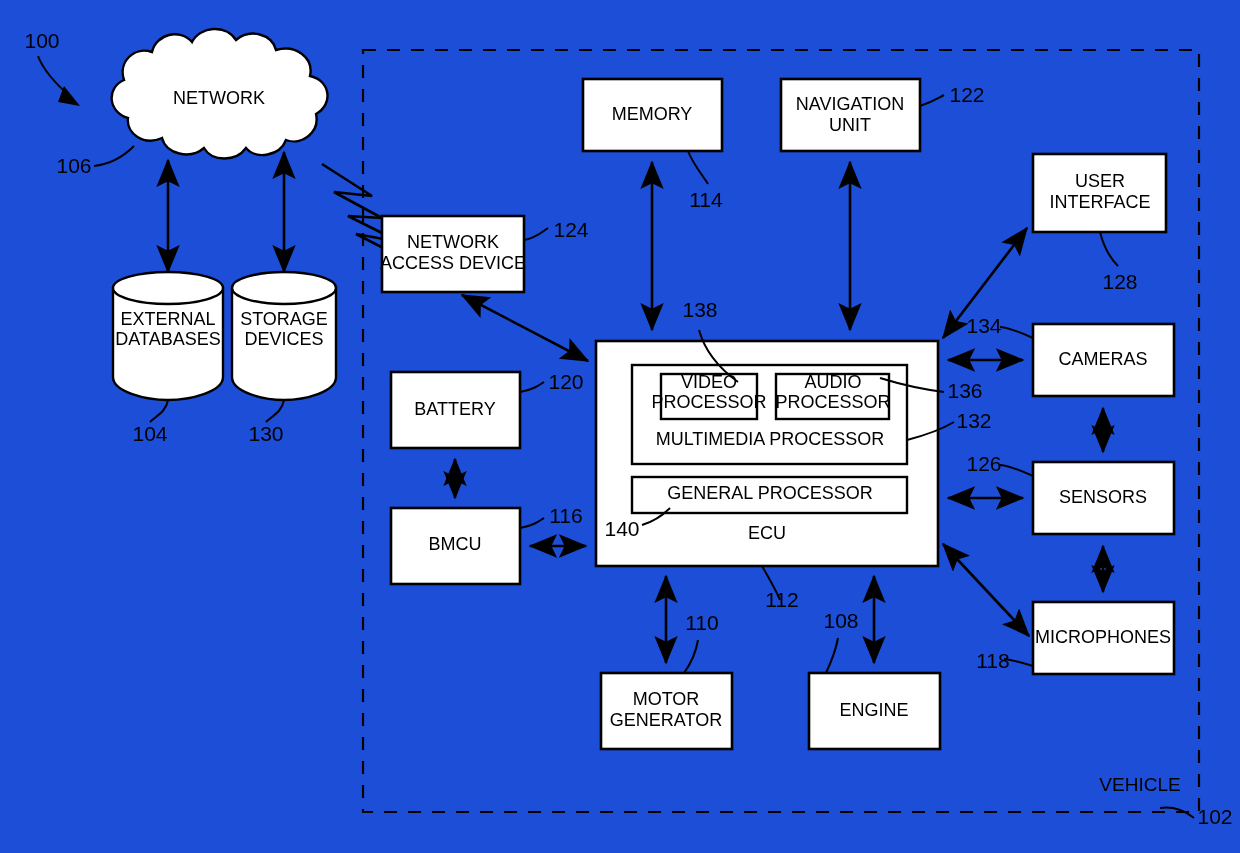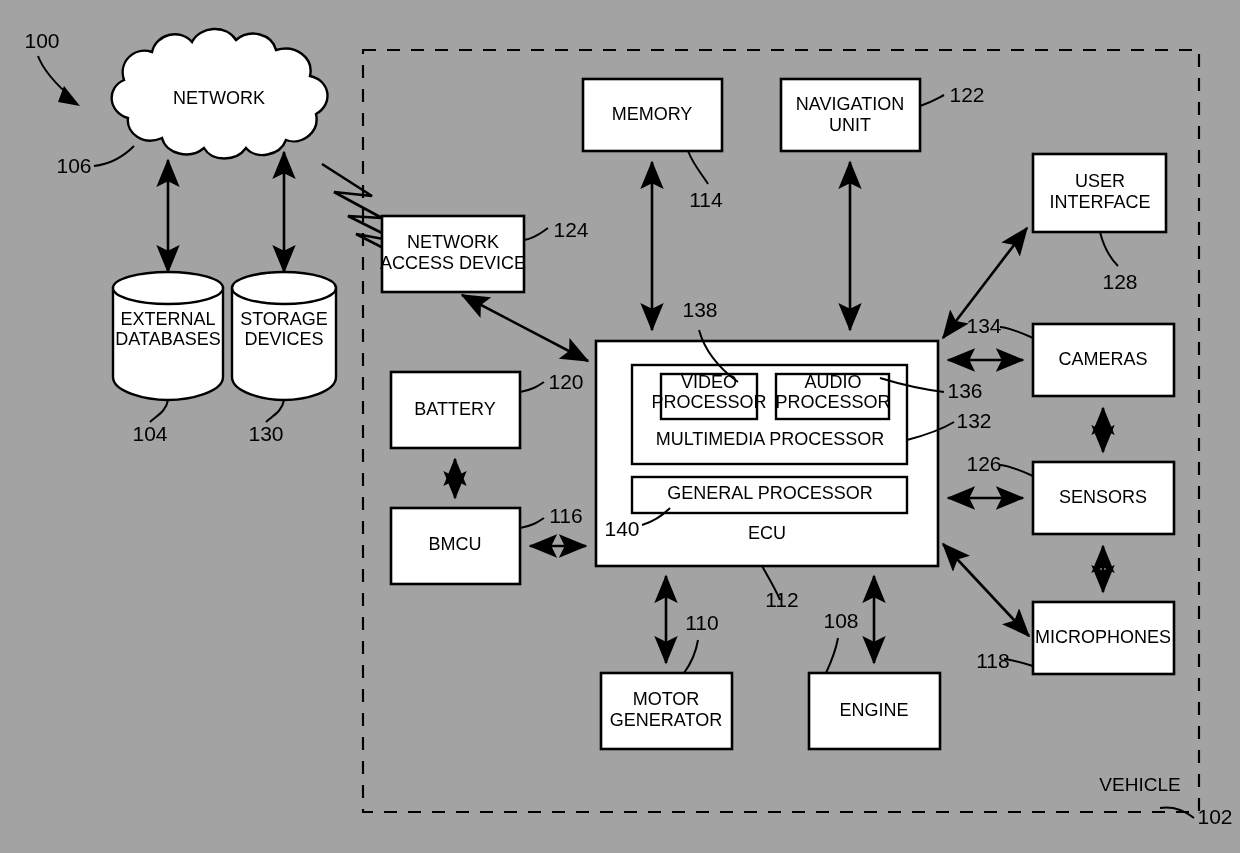--- a/index.html
+++ b/index.html
@@ -10,21 +10,21 @@
   body {
     width: 1240px;
     height: 853px;
     font-family: "Liberation Sans", sans-serif;
     overflow: hidden;
   }
   #diagram-root {
     position: relative;
     width: 1240px;
     height: 853px;
-    background: #a3a3a3;
+    background: #1d4ed8;
   }
   svg#patent-figure {
     display: block;
     width: 1240px;
     height: 853px;
   }
   .box-shape {
     fill: #ffffff;
     stroke: #000000;
     stroke-width: 2.6;

